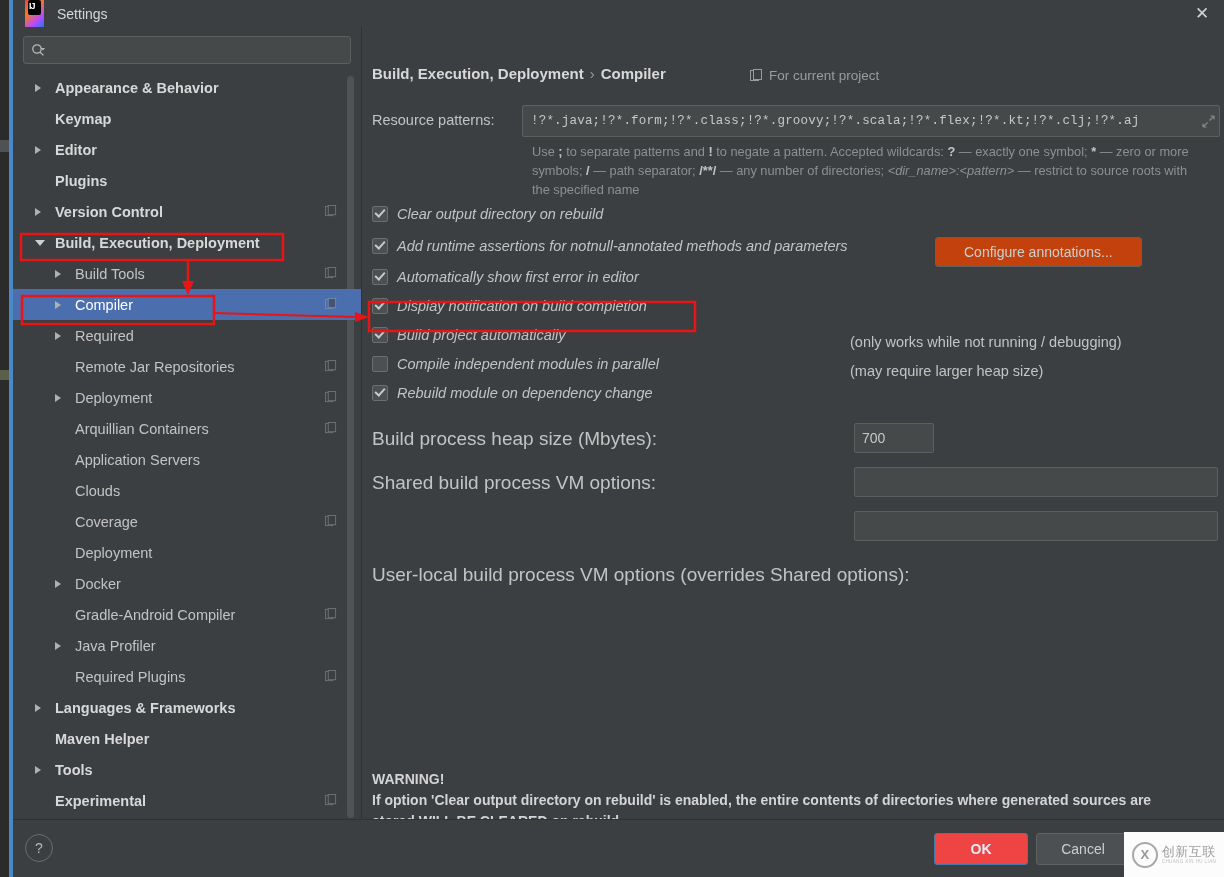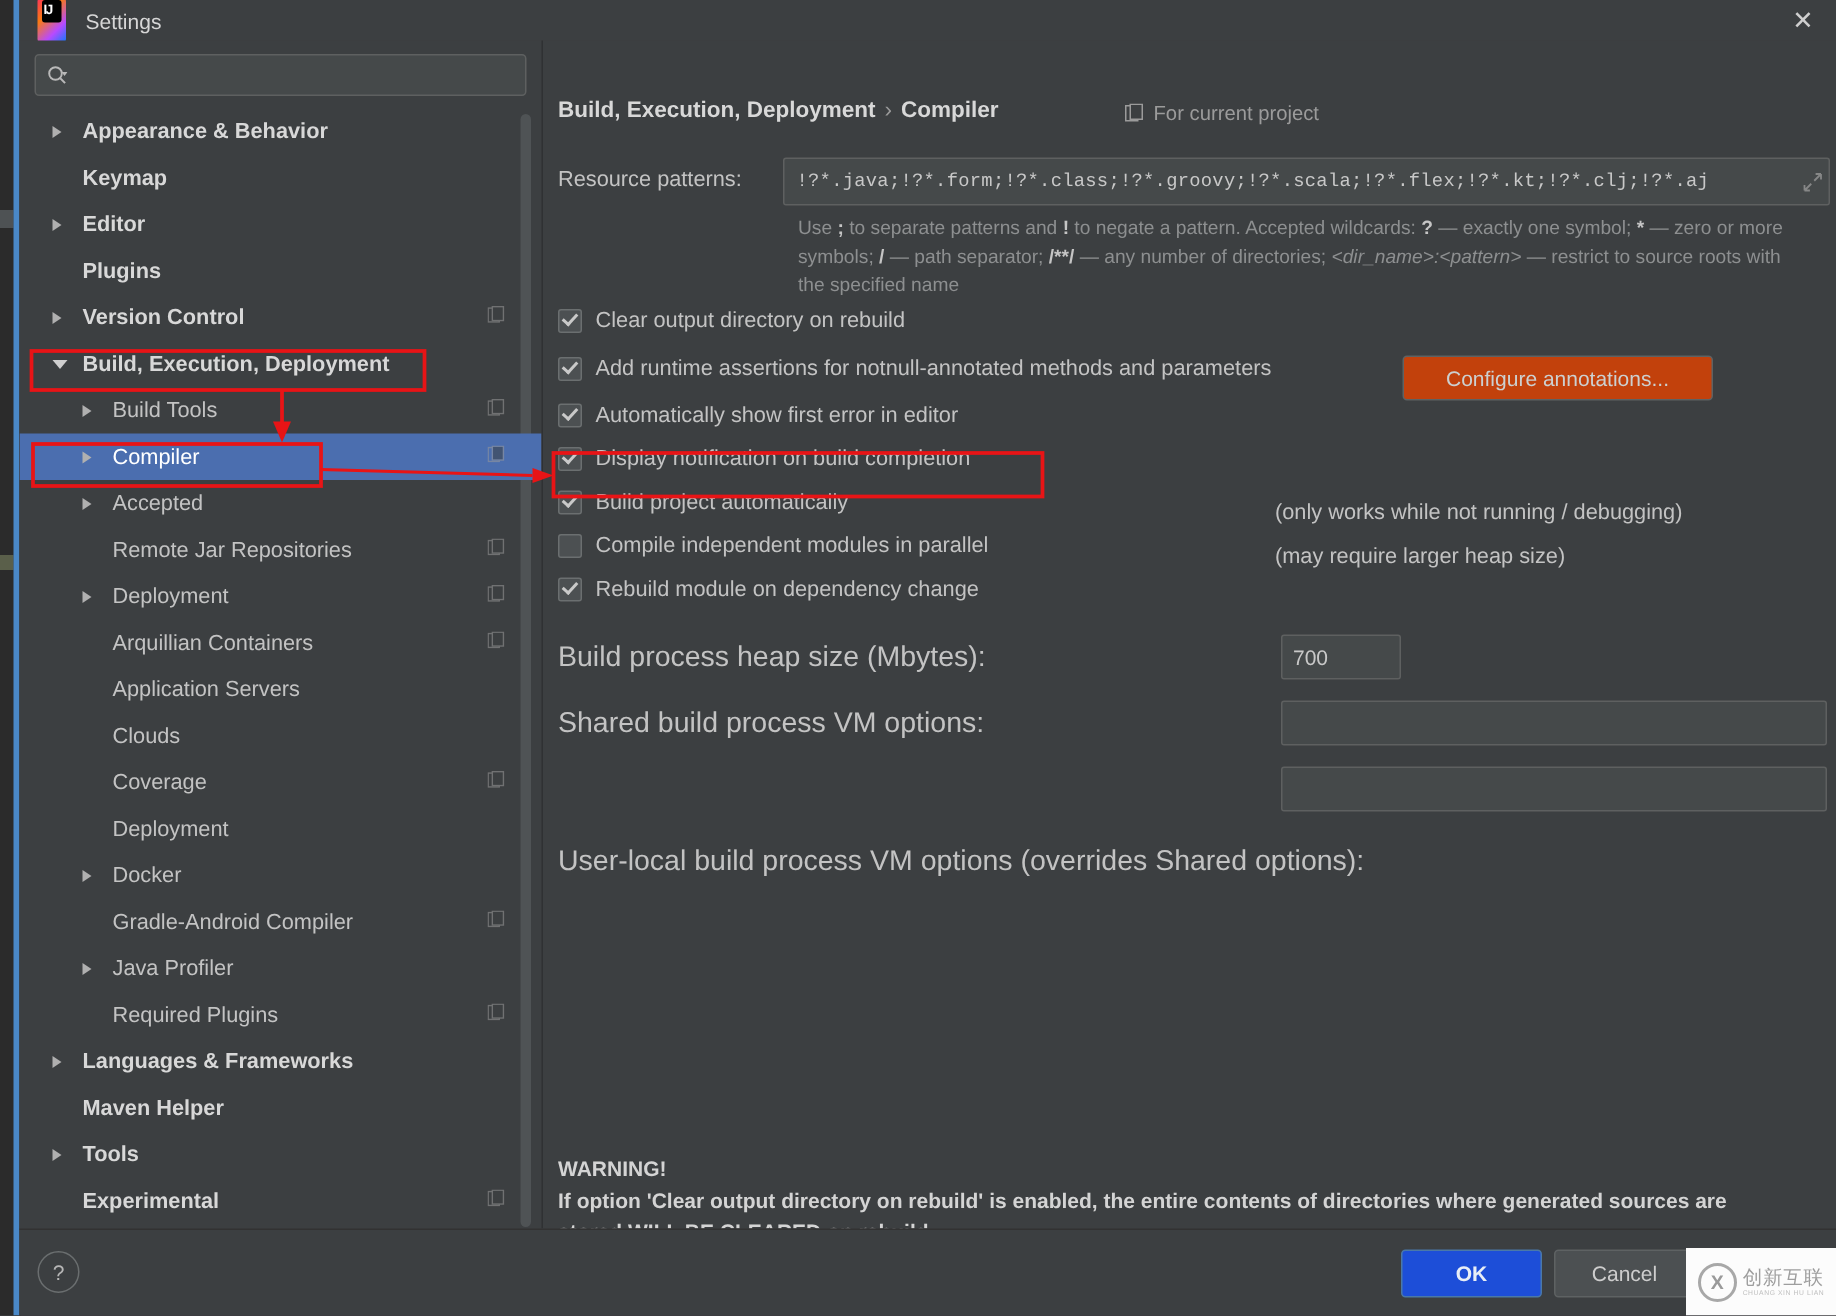--- a/index.html
+++ b/index.html
@@ -71,21 +71,21 @@
   .rp-field{position:absolute;left:160px;top:78px;width:696px;height:30px;background:#45494a;
             border:1px solid #5e6060;border-radius:2px;display:flex;align-items:center;}
   .rp-field input{background:transparent;border:0;outline:none;flex:1;color:#c8c8c8;
                   font-family:"Liberation Mono",monospace;font-size:12.5px;padding:0 8px;letter-spacing:.2px;}
   .expand-ico{width:22px;display:flex;align-items:center;justify-content:center;opacity:.75;}
   .rp-help{position:absolute;left:170px;top:115px;width:672px;font-size:12.8px;line-height:19px;color:#8d8f90;}
   .rp-help b{color:#c5c5c5;}
   .rp-help i{font-style:italic;}
 
   .checks{position:absolute;left:10px;top:176px;}
-  .crow{display:flex;align-items:center;height:22px;margin-bottom:8px;}
+  .crow{display:flex;align-items:center;height:22px;margin-bottom:8px;font-style:italic;}
   .cbox{width:14px;height:14px;border:1px solid #6b6f70;background:#4c5052;border-radius:2px;
         position:relative;flex:0 0 auto;}
   .cbox.on:after{content:"";position:absolute;left:4px;top:0px;width:4px;height:8px;
                  border:solid #c9c9c9;border-width:0 2px 2px 0;transform:rotate(42deg);}
   .clabel{margin-left:9px;font-size:14.5px;color:#c3c3c3;white-space:nowrap;}
 
   .btn-annot{position:absolute;left:573px;top:210px;height:28px;padding:0 28px;background:#c2410c;
              border:1px solid #5e6263;border-radius:3px;color:#ccd0d0;font-size:14px;
              display:flex;align-items:center;font-family:"Liberation Sans",sans-serif;}
 
@@ -106,21 +106,21 @@
 
   .warn{position:absolute;left:10px;top:742px;width:810px;font-size:14px;font-weight:bold;
         color:#d4d4d4;line-height:21px;}
 
   
   .bottombar{height:57px;min-height:57px;border-top:1px solid #323232;background:#3c3f41;
              position:relative;display:flex;align-items:center;}
   .helpbtn{position:absolute;left:12px;top:14px;width:26px;height:26px;border-radius:50%;
            border:1px solid #6a6e6f;color:#b6b6b6;font-size:14px;display:flex;align-items:center;
            justify-content:center;}
-  .okbtn{position:absolute;right:196px;top:13px;width:92px;height:30px;background:#1d4ed8;
+  .okbtn{position:absolute;right:196px;top:13px;width:92px;height:30px;background:#ef4444;
          border:1px solid #4a78a8;border-radius:3px;color:#e8eef6;font-size:14px;font-weight:bold;
          display:flex;align-items:center;justify-content:center;}
   .cancelbtn{position:absolute;right:94px;top:13px;width:92px;height:30px;background:#4c5052;
              border:1px solid #5e6263;border-radius:3px;color:#cdcdcd;font-size:14px;
              display:flex;align-items:center;justify-content:center;}
 
   
   .watermark{position:absolute;right:0;bottom:0;width:100px;height:45px;background:#fcfcfc;
              display:flex;align-items:center;justify-content:center;gap:4px;}
   .wm-mark{width:22px;height:22px;border-radius:50%;border:2px solid #a8a8a8;color:#9a9a9a;
@@ -225,21 +225,21 @@
             <span class="tlabel">Compiler</span>
             <span class="copyicon"><svg width="12" height="12" viewBox="0 0 13 13">
                 <rect x="0.5" y="1.5" width="8" height="10" fill="none" stroke="#9b9b9b" stroke-width="1"></rect>
                 <rect x="3.5" y="0.5" width="8" height="10" fill="#3c3f41" stroke="#9b9b9b" stroke-width="1"></rect>
               </svg></span>
           </div>
           <div class="trow lvl1">
             <span class="arrow-slot">
               <span class="arrow"></span>
             </span>
-            <span class="tlabel">Accepted</span>
+            <span class="tlabel">Required</span>
           </div>
           <div class="trow lvl1">
             <span class="arrow-slot">
               <span class="arrow hidden"></span>
             </span>
             <span class="tlabel">Remote Jar Repositories</span>
             <span class="copyicon"><svg width="12" height="12" viewBox="0 0 13 13">
                 <rect x="0.5" y="1.5" width="8" height="10" fill="none" stroke="#9b9b9b" stroke-width="1"></rect>
                 <rect x="3.5" y="0.5" width="8" height="10" fill="#3c3f41" stroke="#9b9b9b" stroke-width="1"></rect>
               </svg></span>

